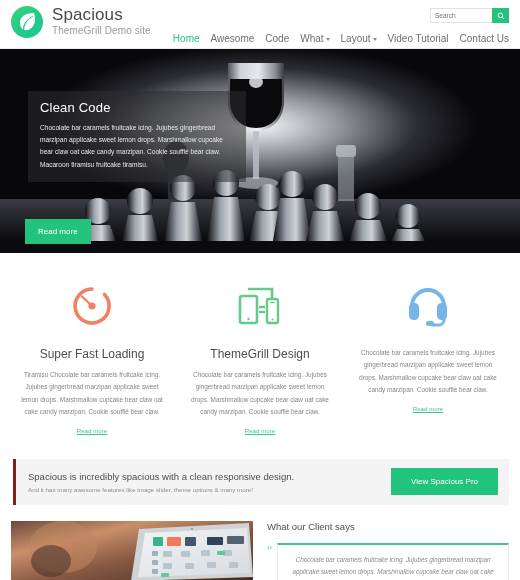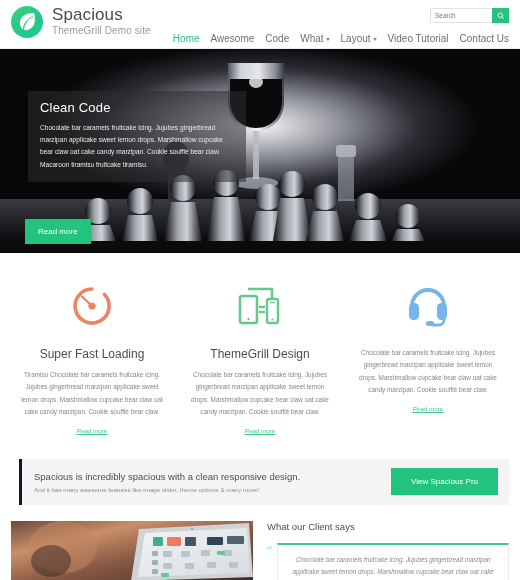--- a/index.html
+++ b/index.html
@@ -104,23 +104,23 @@
   .feature-icon { height: 62px; display: flex; align-items: center; justify-content: center; margin-bottom: 10px; }
   .feature-title { font-size: 12px; color: #4d4d4d; font-weight: 400; margin-bottom: 8px; }
   .feature-text { font-size: 6.4px; line-height: 1.95; color: #868686; }
   .read-more {
     display: inline-block; margin-top: 7px;
     font-size: 6.2px; color: #3cc98a; text-decoration: underline; cursor: pointer;
   }
 
   
   .cta {
-    margin: 14px 11px 0 19px;
+    margin: 14px 11px 0 13px;
     background: #f4f4f4;
-    border-left: 3px solid #0f172a;
+    border-left: 3px solid #7f1d1d;
     height: 46px;
     display: flex; align-items: center; justify-content: space-between;
     padding: 0 11px 0 12px;
   }
   .cta-head { font-size: 9.5px; color: #4d4d4d; margin-bottom: 4px; font-weight: 400; }
   .cta-sub { font-size: 6.2px; color: #8d8d8d; }
   .cta-btn {
     background: #22c47d; color: #fff; border: none; cursor: pointer;
     font-size: 8px; padding: 9px 20px;
     font-family: "Liberation Sans", sans-serif;

